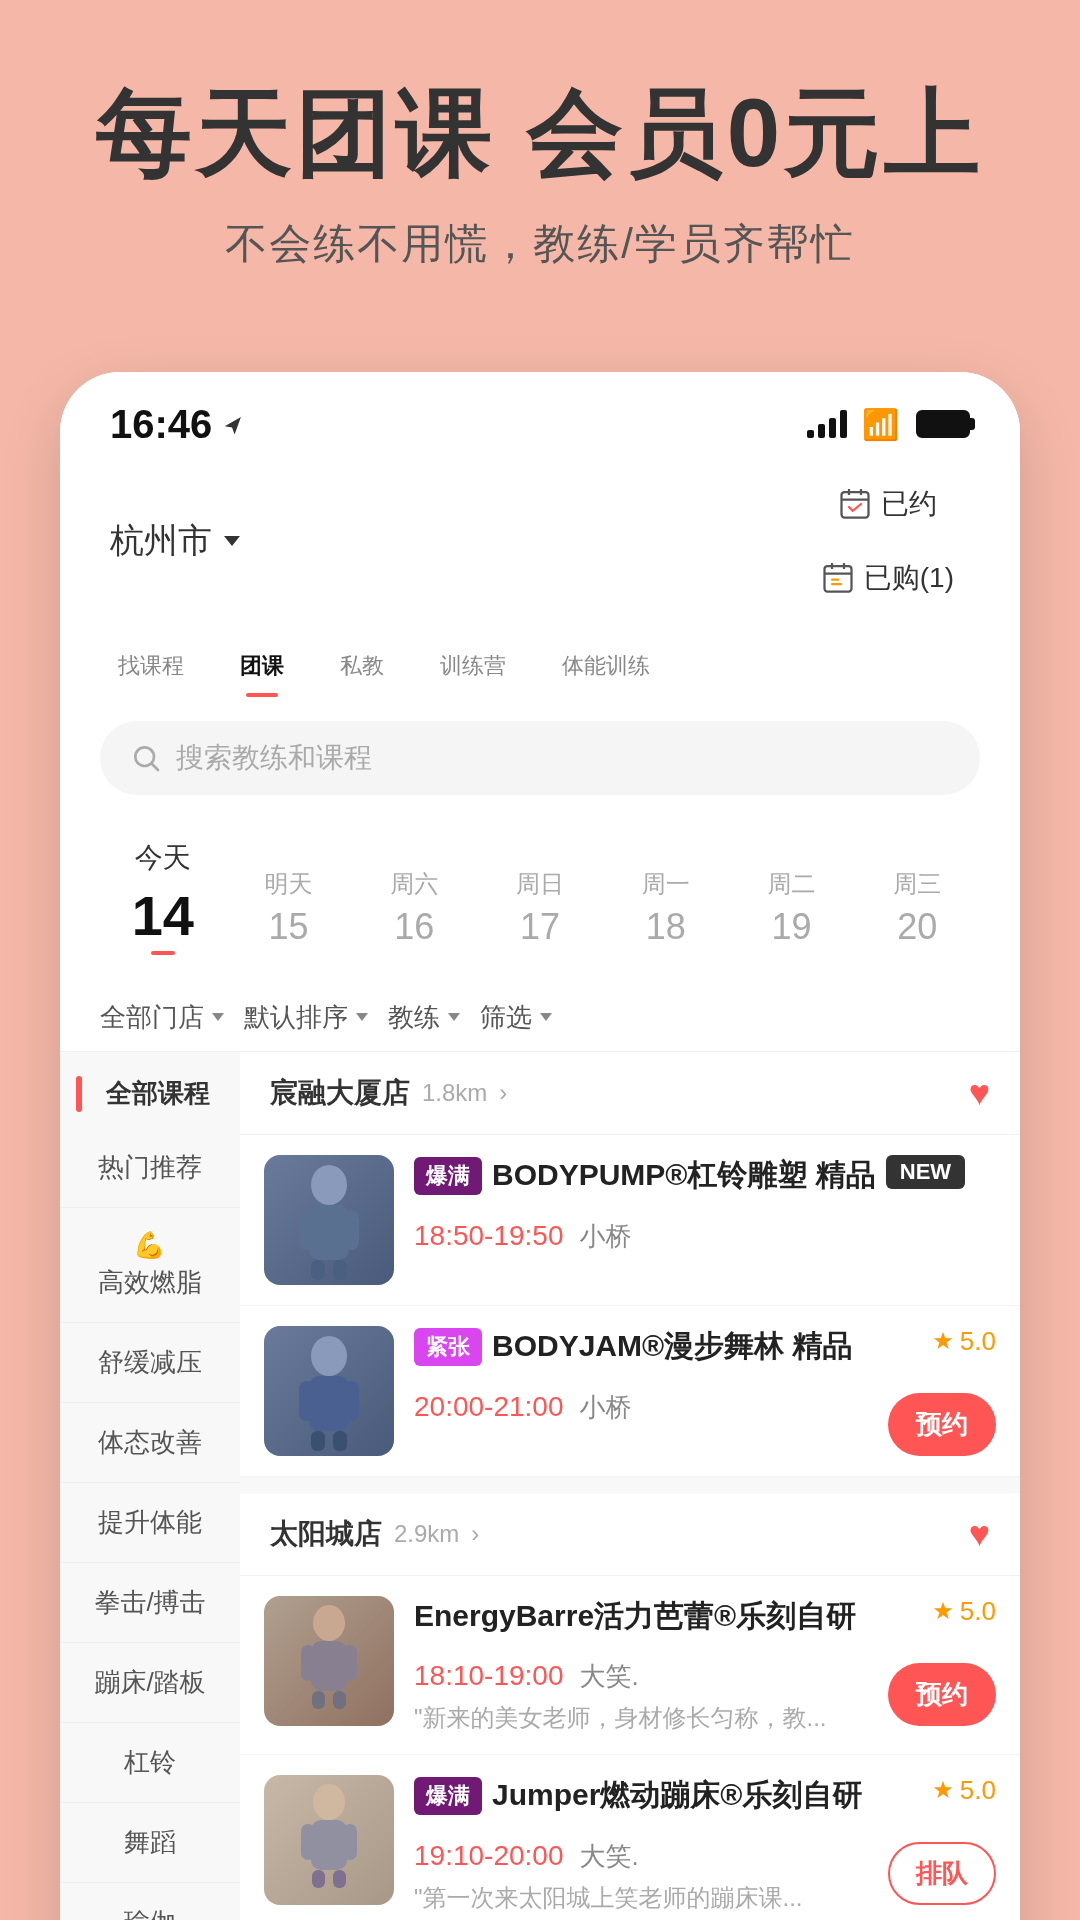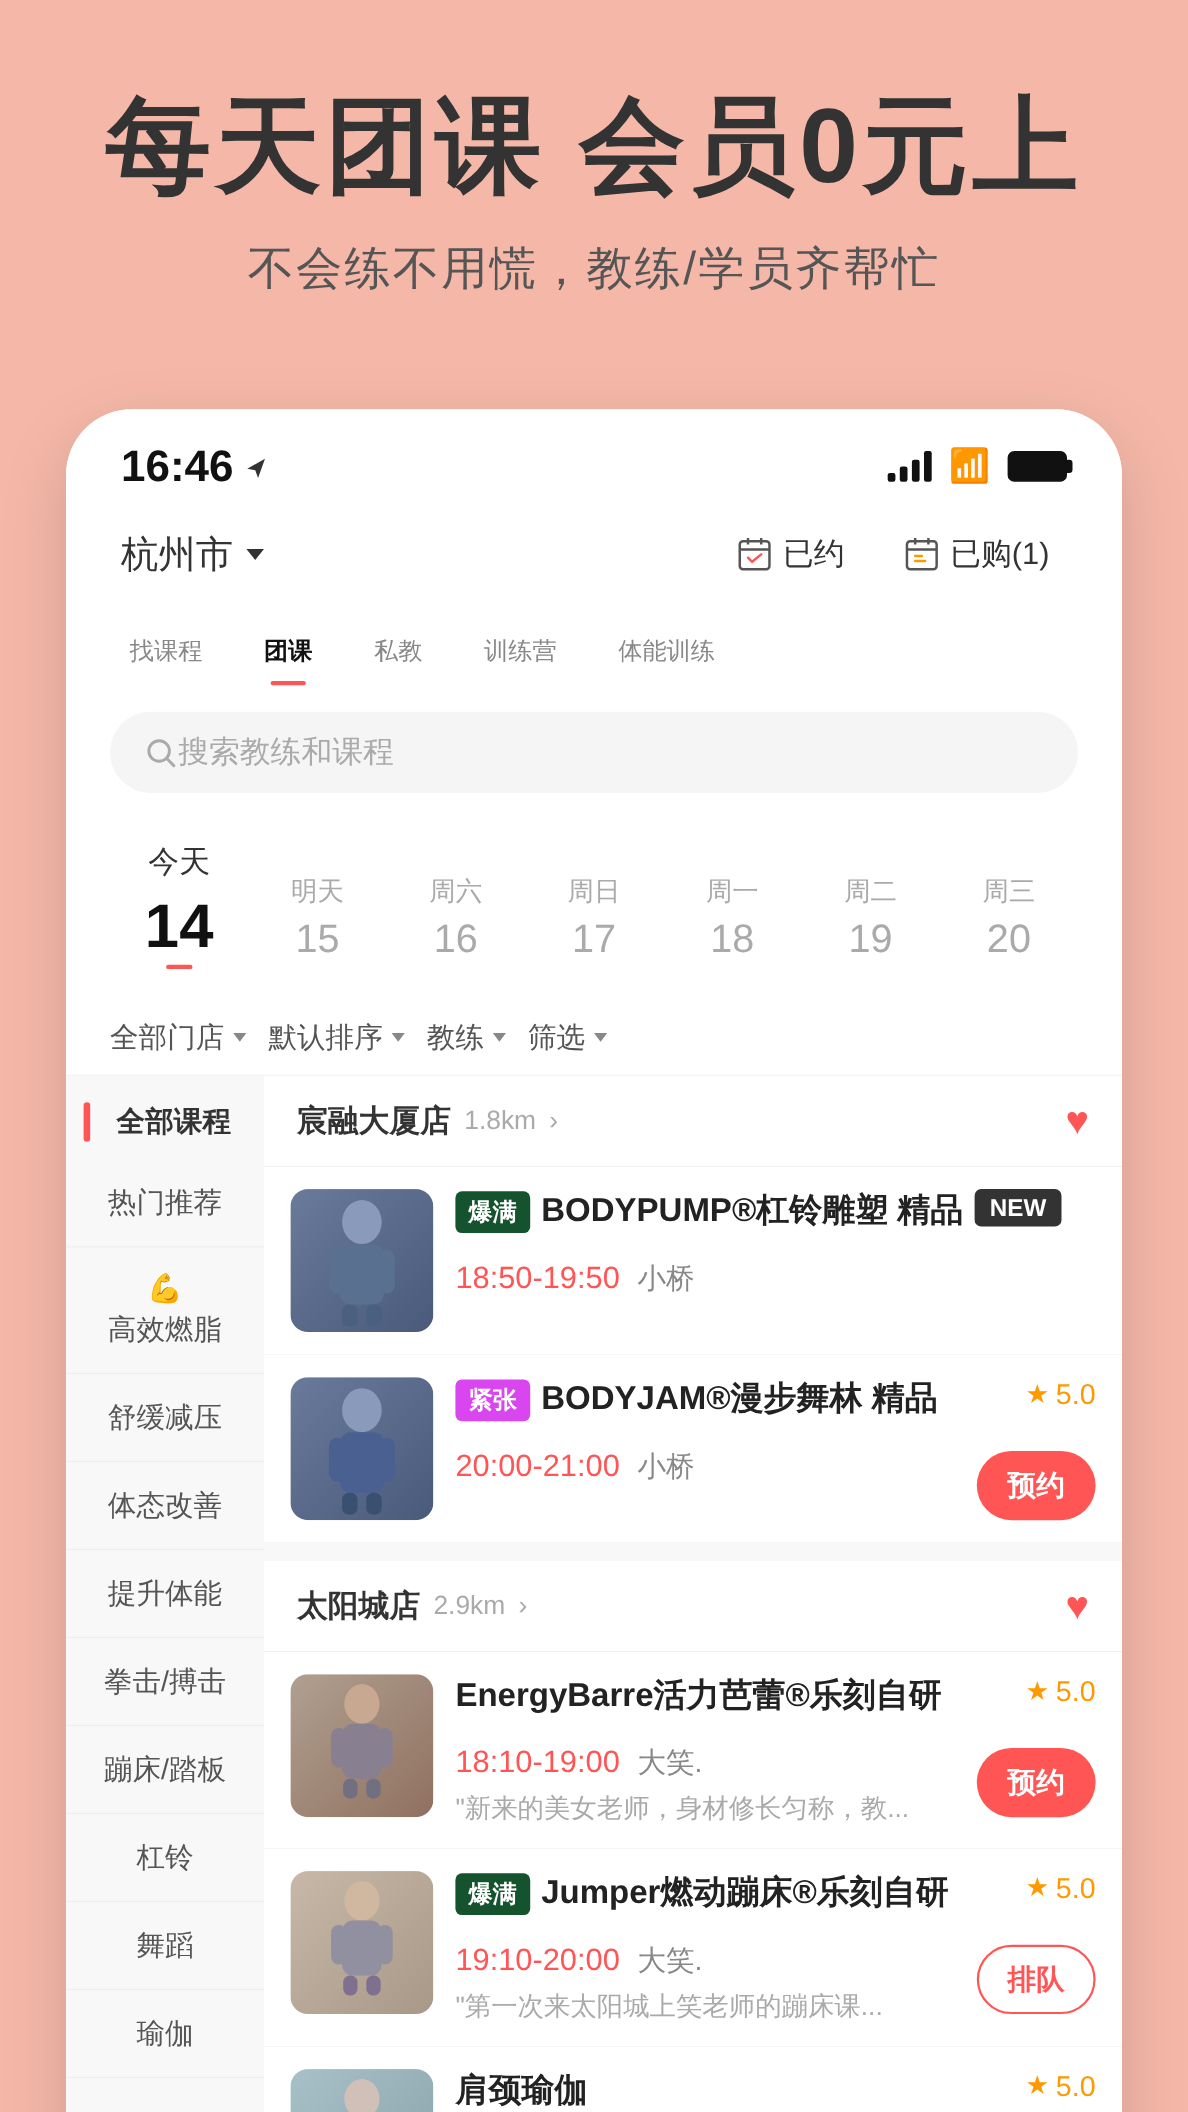--- a/index.html
+++ b/index.html
@@ -130,20 +130,21 @@
       border-left: 8px solid transparent;
       border-right: 8px solid transparent;
       border-top: 10px solid #333;
       margin-left: 4px;
     }
 
     .nav-actions {
       display: flex;
       gap: 20px;
       align-items: center;
+      flex-direction: column;
     }
 
     .nav-action-btn {
       display: flex;
       align-items: center;
       gap: 8px;
       font-size: 30px;
       color: #333;
       padding: 8px 16px;
       border-radius: 12px;
@@ -186,20 +187,21 @@
     }
 
     
     .search-bar {
       margin: 16px 40px;
       background: #f5f5f5;
       border-radius: 40px;
       padding: 18px 30px;
       display: flex;
       align-items: center;
+      gap: 14px;
     }
 
     .search-placeholder {
       font-size: 28px;
       color: #aaa;
     }
 
     
     .date-selector {
       display: flex;
@@ -416,21 +418,21 @@
     .tag-badge {
       padding: 4px 12px;
       border-radius: 6px;
       font-size: 22px;
       font-weight: 600;
       flex-shrink: 0;
       margin-top: 2px;
     }
 
     .tag-hot {
-      background: #14532d;
+      background: #701a75;
       color: #fff;
     }
 
     .tag-tense {
       background: #d946ef;
       color: #fff;
     }
 
     .new-badge {
       background: #333;

